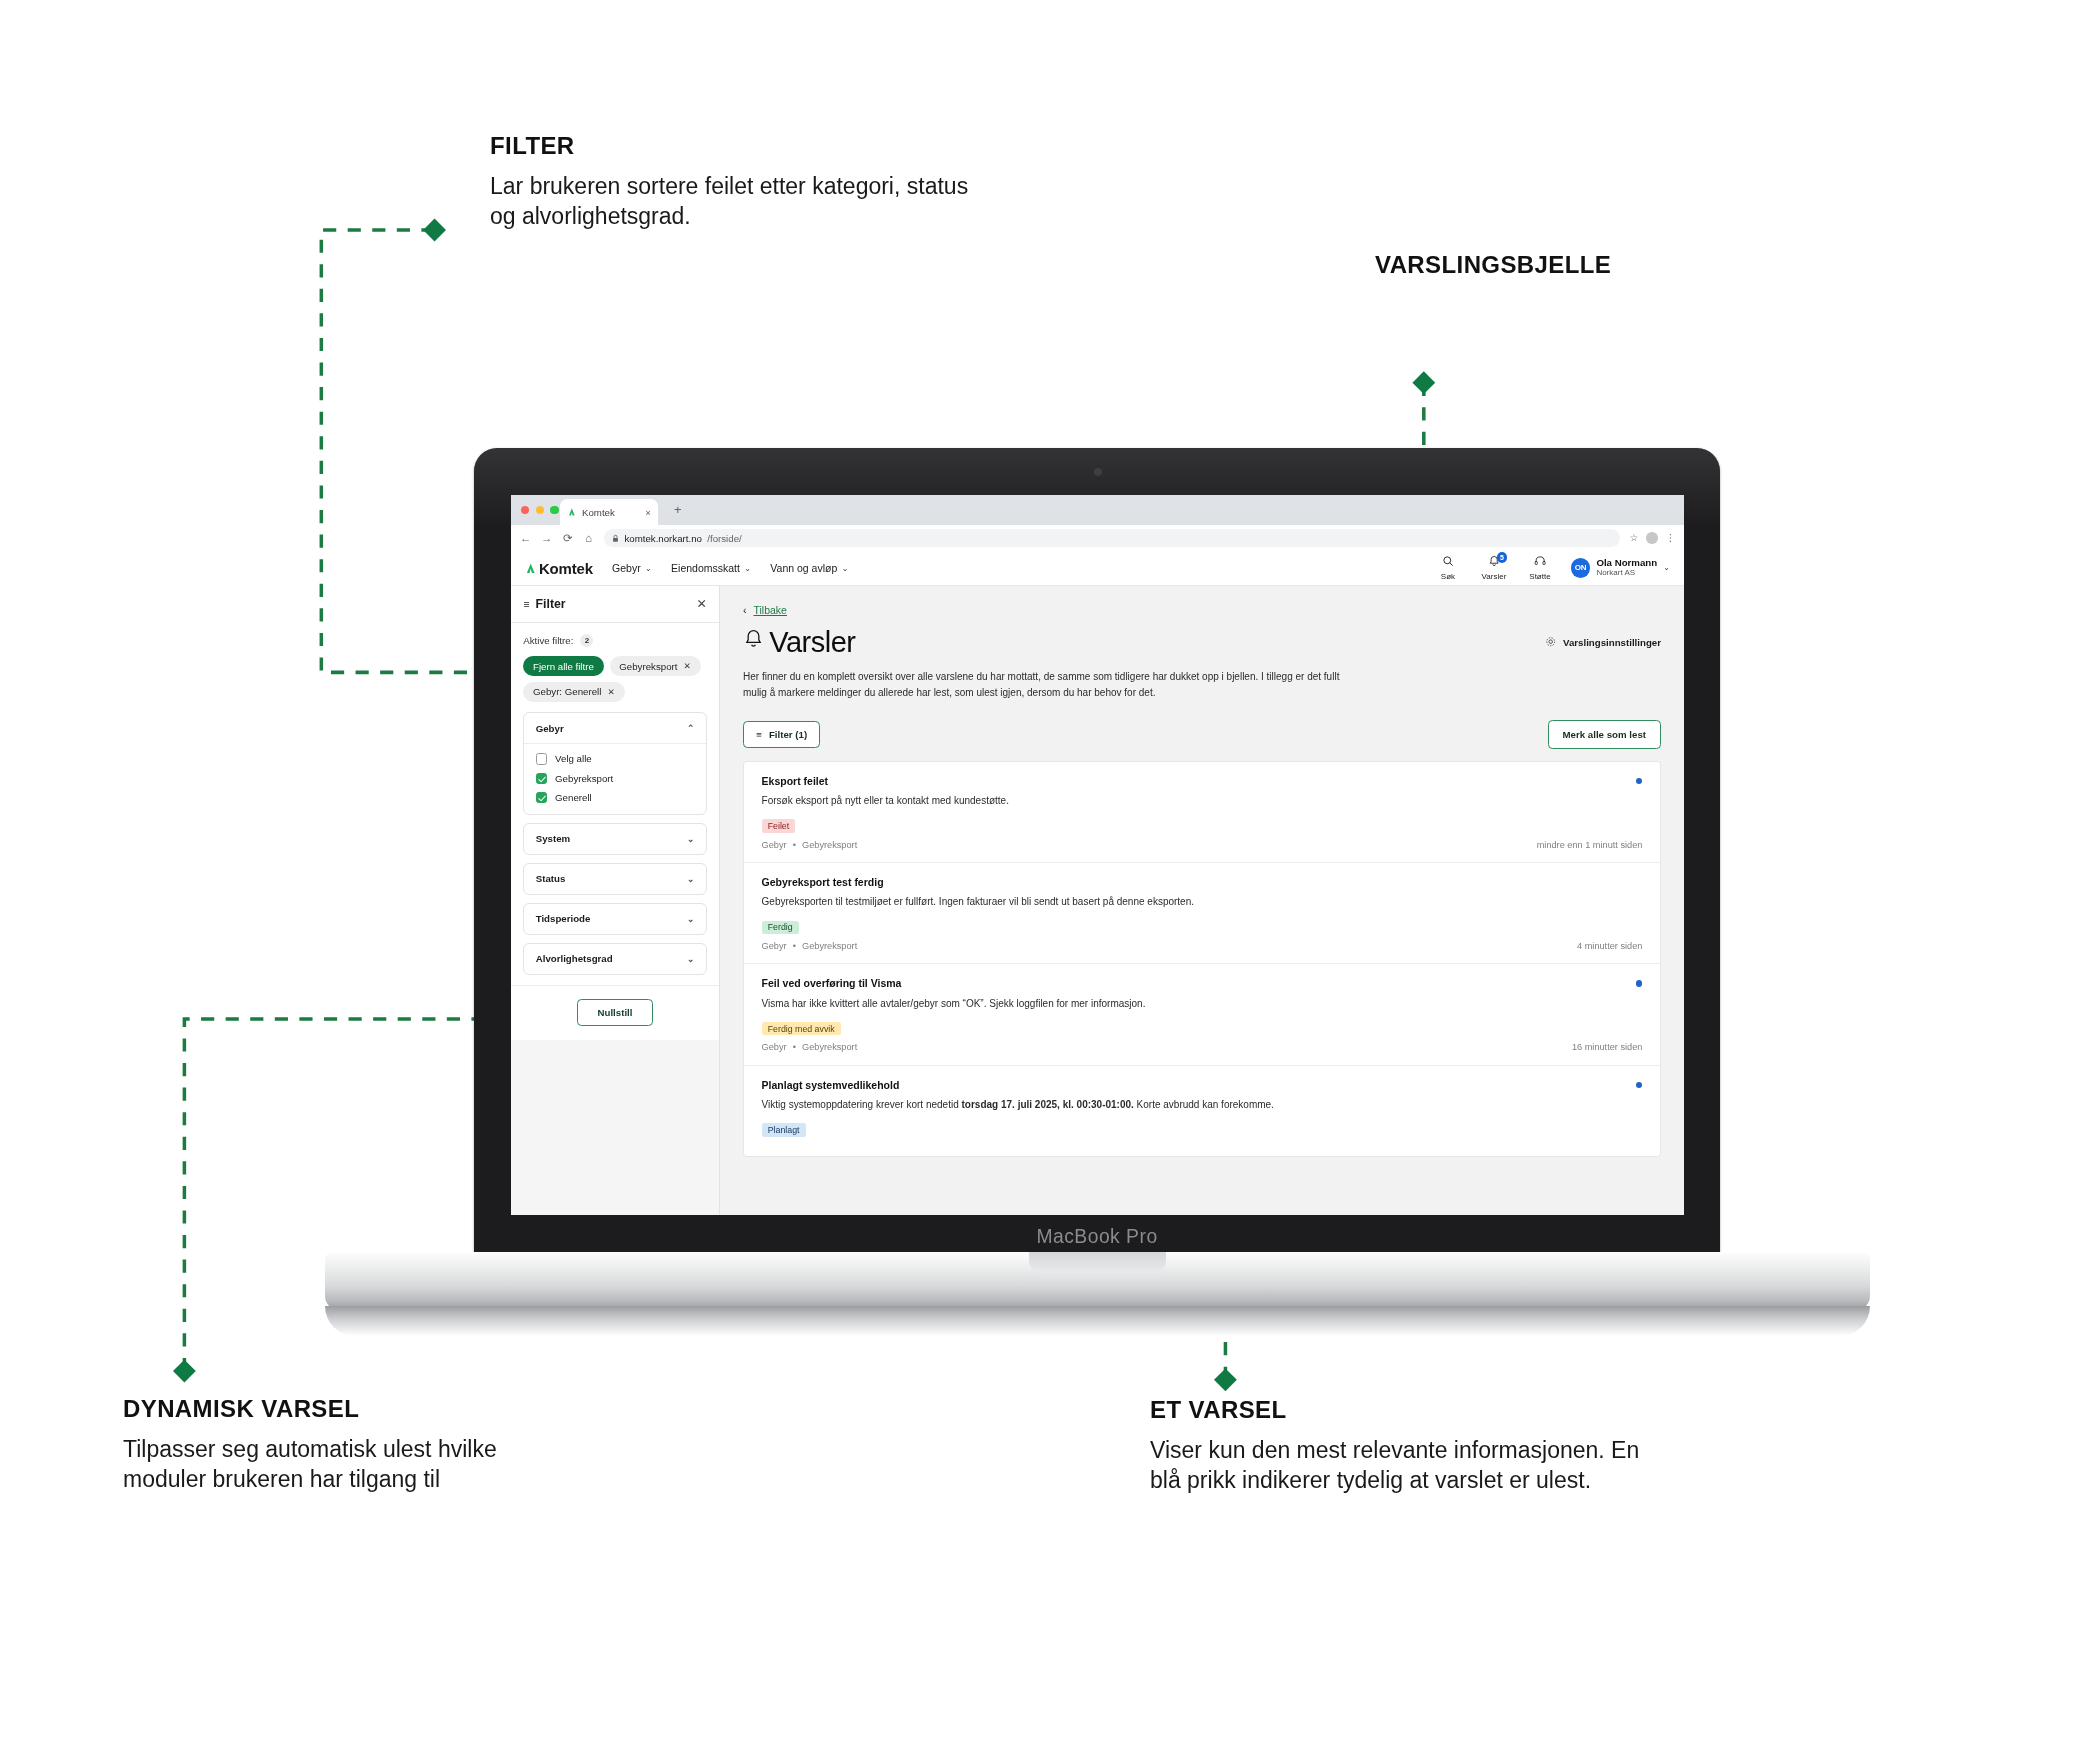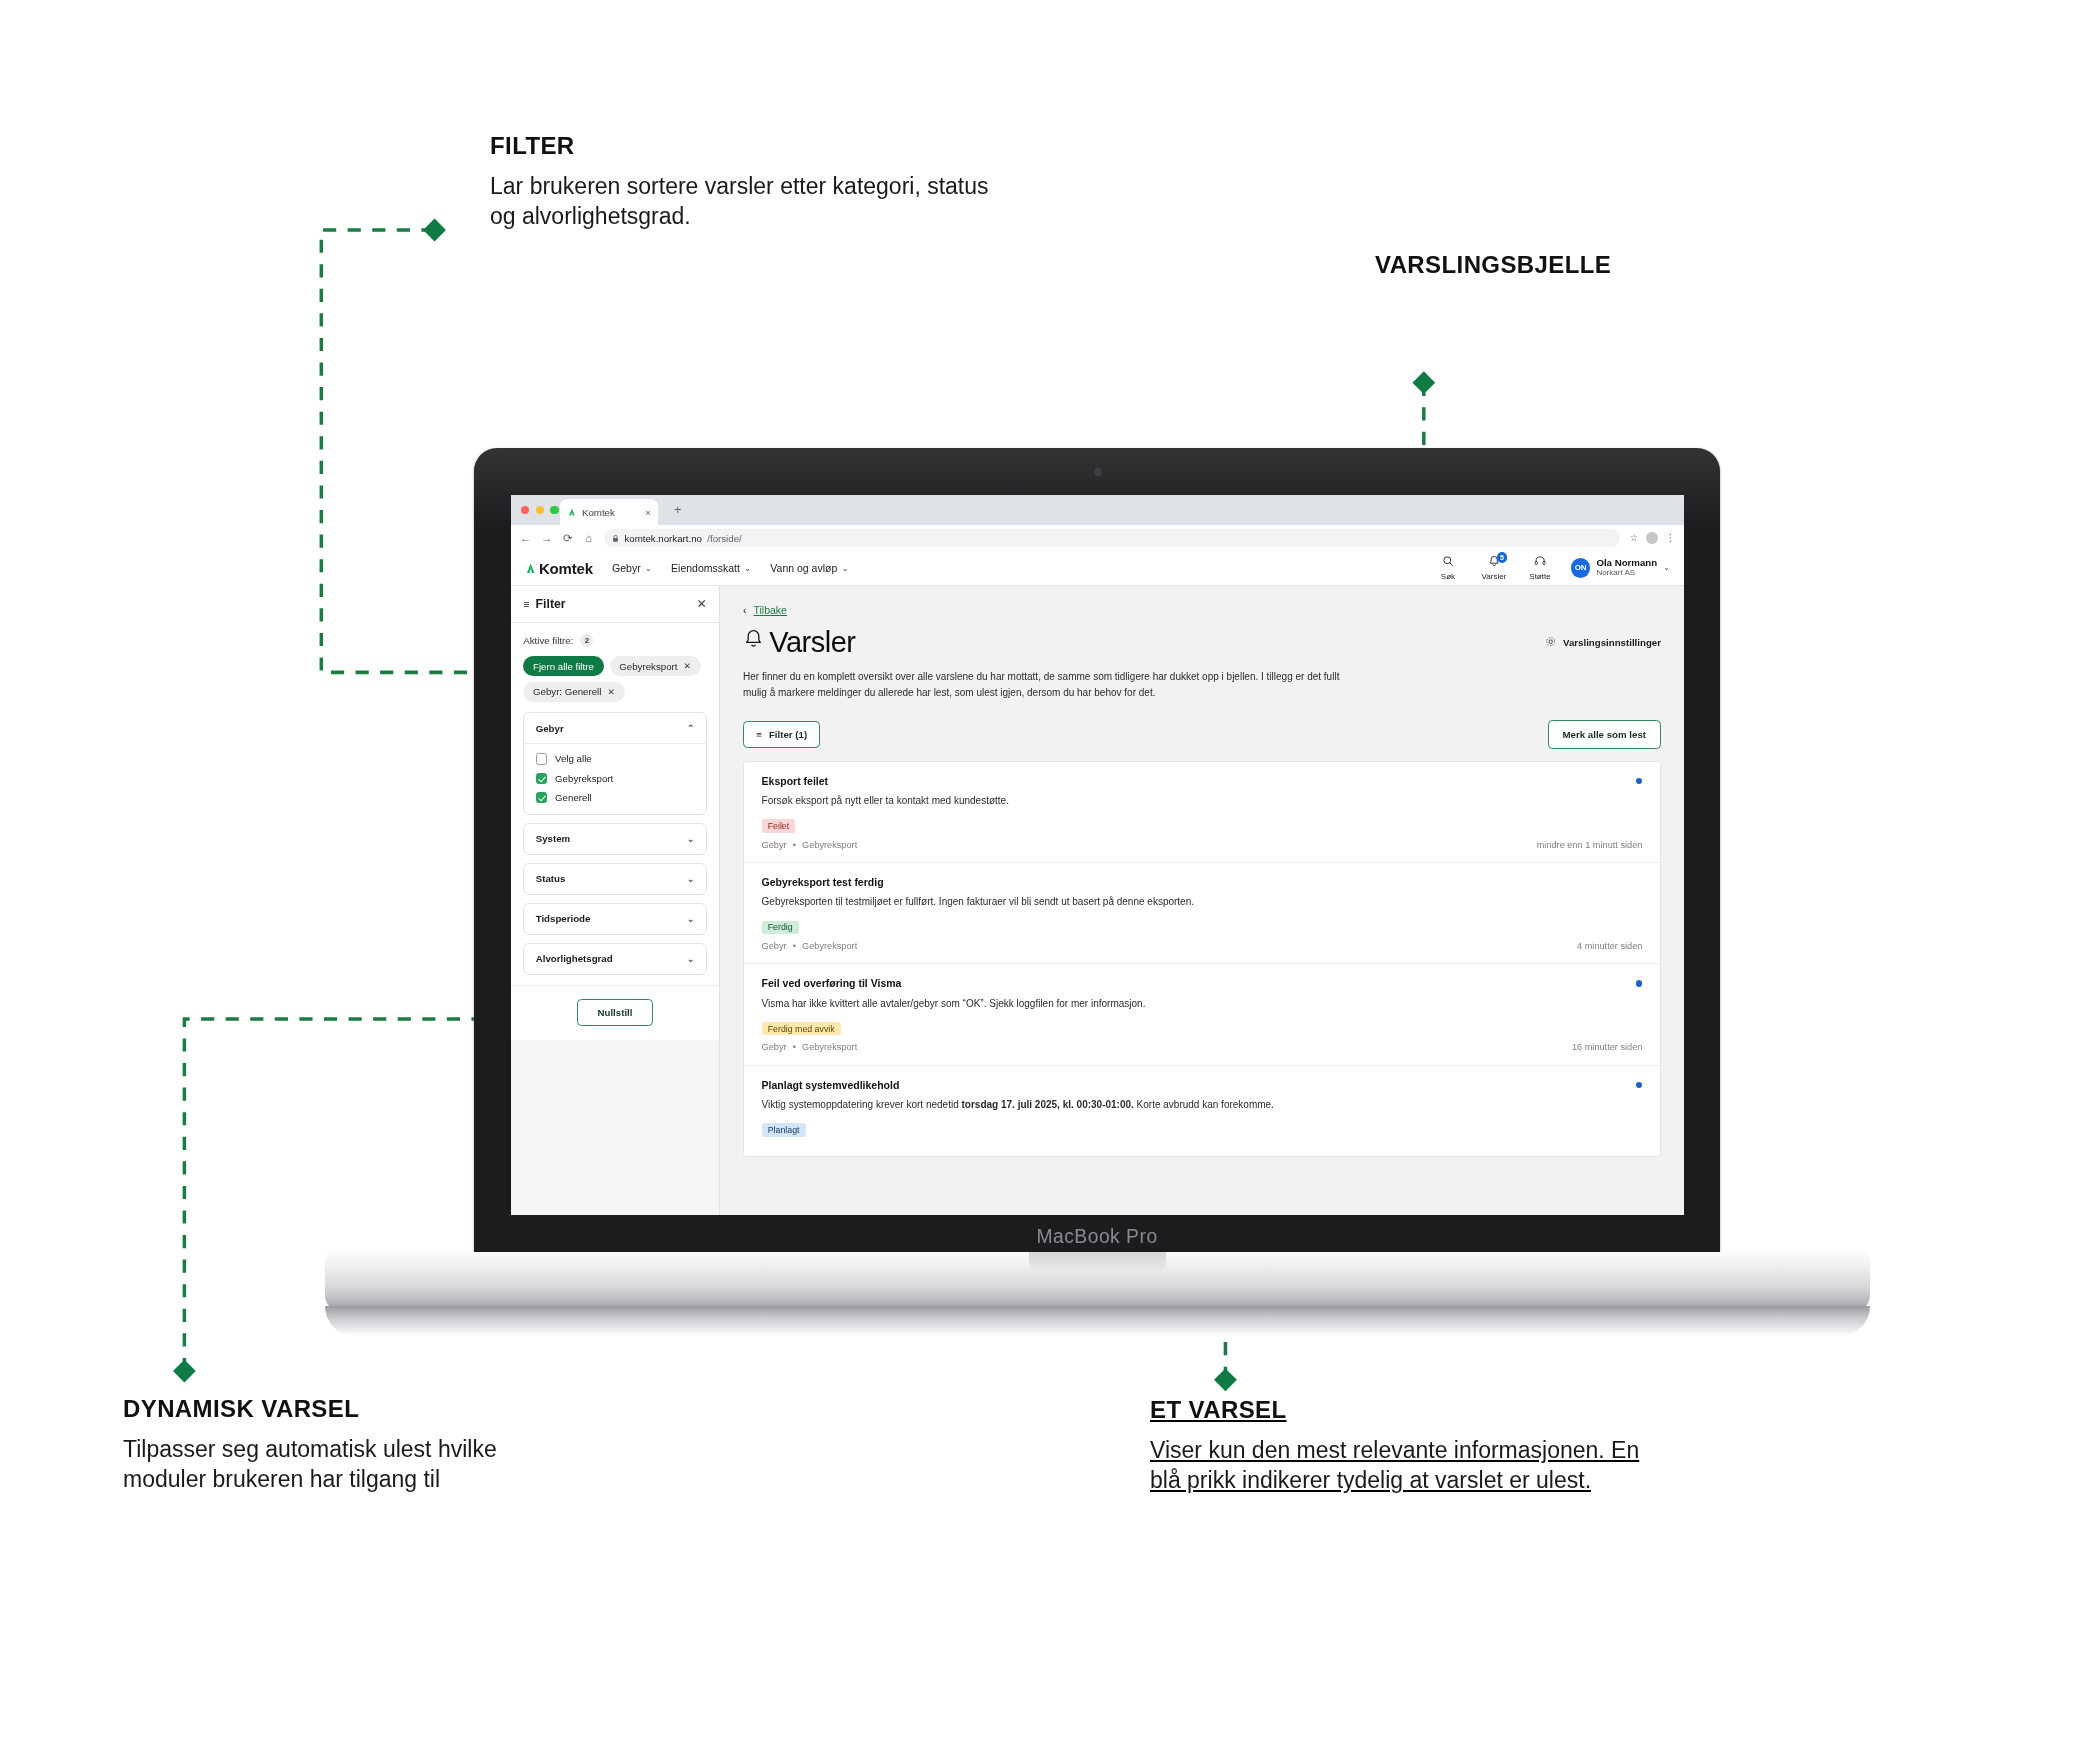--- a/index.html
+++ b/index.html
@@ -227,33 +227,33 @@
     <g fill="#0f7a43">
       <polygon points="495,249 508,262 495,275 482,262"></polygon>
       <polygon points="1622,423 1635,436 1622,449 1609,436"></polygon>
       <polygon points="210,1549 223,1562 210,1575 197,1562"></polygon>
       <polygon points="1396,1559 1409,1572 1396,1585 1383,1572"></polygon>
     </g>
   </svg>
 
   <div class="callout" style="left:490px;top:133px;width:509px;">
     <div class="ttl">FILTER</div>
-    <div class="bdy">Lar brukeren sortere varsler etter kategori, status og alvorlighetsgrad.</div>
+    <div class="bdy">Lar brukeren sortere feilet etter kategori, status og alvorlighetsgrad.</div>
   </div>
 
   <div class="callout" style="left:1375px;top:252px;width:544px;">
     <div class="ttl">VARSLINGSBJELLE</div>
   </div>
 
   <div class="callout" style="left:123px;top:1396px;width:421px;">
     <div class="ttl">DYNAMISK VARSEL</div>
     <div class="bdy">Tilpasser seg automatisk ulest hvilke moduler  brukeren har tilgang til</div>
   </div>
 
-  <div class="callout" style="left:1150px;top:1397px;width:509px;text-decoration:underline;">
+  <div class="callout" style="left:1150px;top:1397px;width:509px;">
     <div class="ttl">ET VARSEL</div>
     <div class="bdy">Viser kun den mest relevante informasjonen. En blå prikk indikerer tydelig at varslet er ulest.</div>
   </div>
 
   <div class="laptop">
     <div class="lid">
       <div class="camera"></div>
       <div class="mbp-label">MacBook Pro</div>
 
       <div class="screen">

